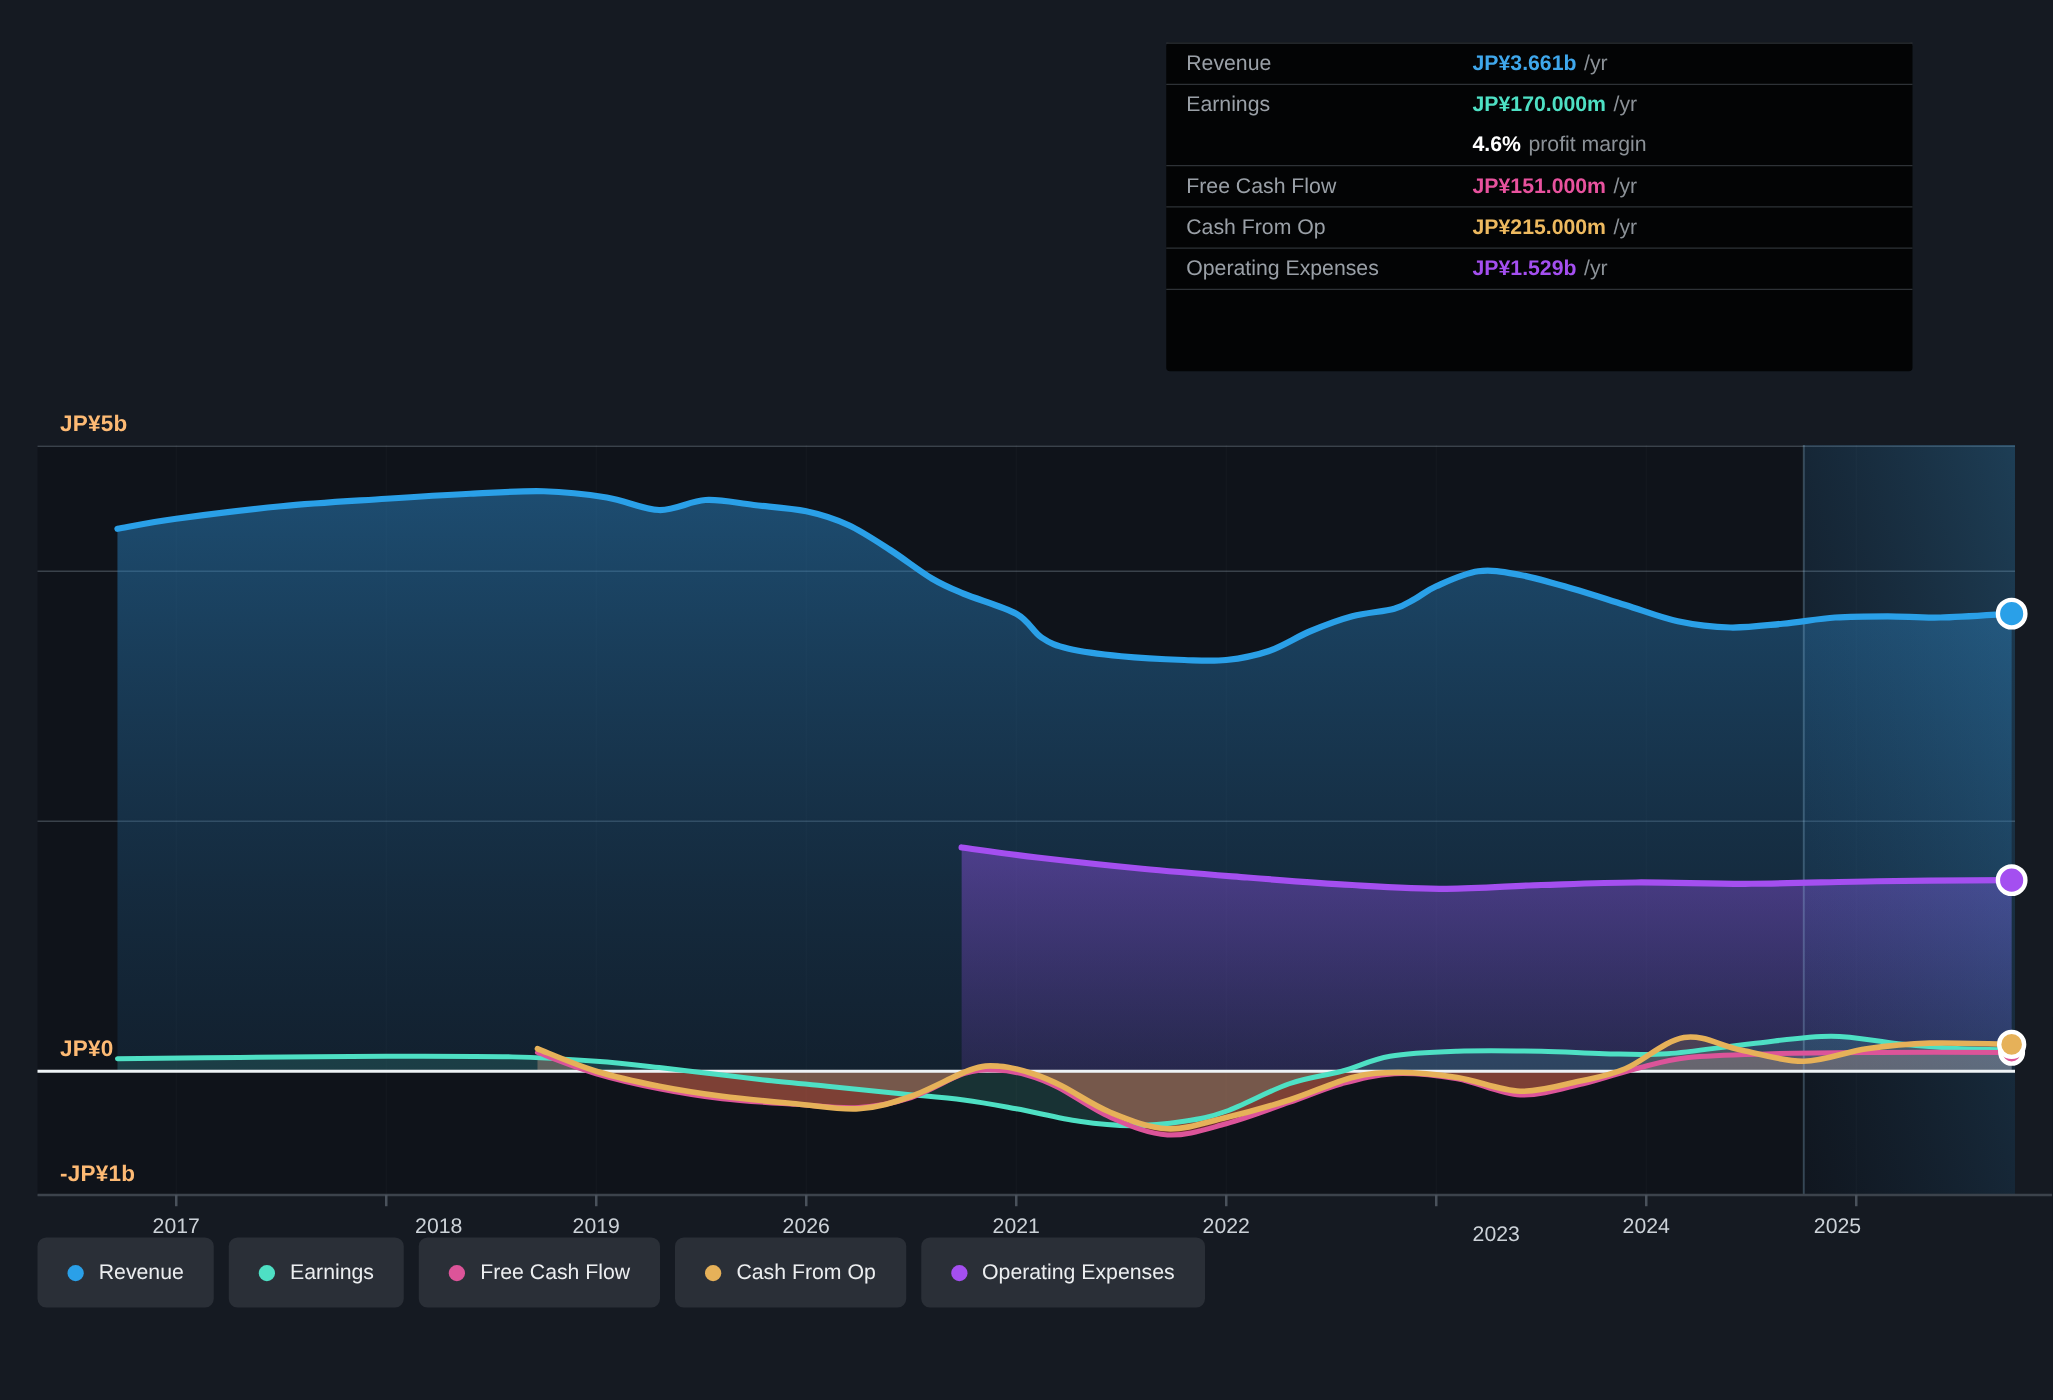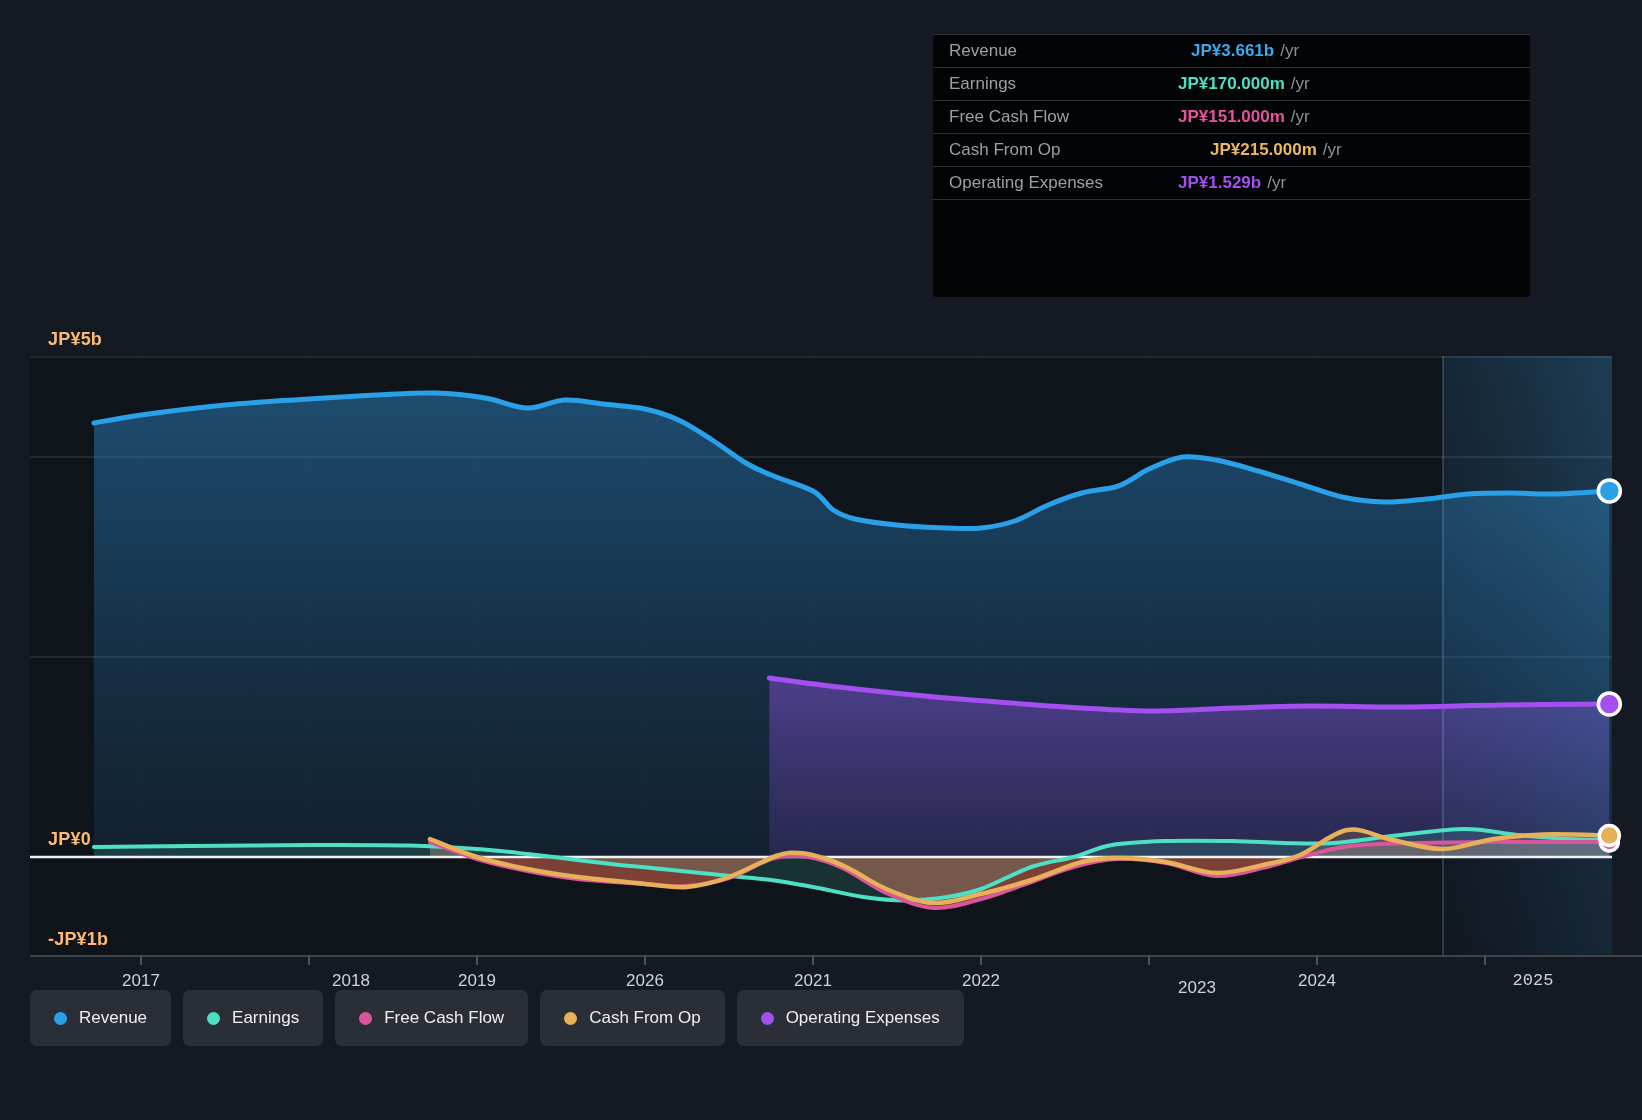--- a/index.html
+++ b/index.html
@@ -98,40 +98,44 @@
     </div>
   <div id="xlabels">
       <div class="x-label" style="left: 141px; top: 971px;">2017</div>
       <div class="x-label" style="left: 309px; top: 971px; margin-left: 42px;">2018</div>
       <div class="x-label" style="left: 477px; top: 971px; text-align: center;">2019</div>
       <div class="x-label" style="left: 645px; top: 971px;">2026</div>
       <div class="x-label" style="left: 813px; top: 971px;">2021</div>
       <div class="x-label" style="left: 981px; top: 971px;">2022</div>
       <div class="x-label" style="left: 1149px; top: 978px; margin-left: 48px;">2023</div>
       <div class="x-label" style="left: 1317px; top: 971px;">2024</div>
-      <div class="x-label" style="left: 1533px; top: 971px; font-family: Liberation Mono, monospace;">2025</div>
+      <div class="x-label" style="left: 1470px; top: 971px;">2025</div>
     </div>
 
   <div id="tooltip">
     <div id="tt-rows">
         <div class="tt-row">
           <div class="tt-label">Revenue</div>
-          <div class="tt-value" style="color: rgb(63, 167, 236); margin-left: 13px;">JP¥3.661b<span class="tt-suffix">/yr</span></div>
+          <div class="tt-value" style="color: rgb(63, 167, 236);">JP¥3.661b<span class="tt-suffix">/yr</span></div>
         </div>
         <div class="tt-row">
           <div class="tt-label">Earnings</div>
           <div class="tt-value" style="color: rgb(78, 224, 196);">JP¥170.000m<span class="tt-suffix">/yr</span></div>
+        </div>
+        <div class="tt-row" style="border-top: none;">
+          <div class="tt-label"></div>
+          <div class="tt-value" style="color: rgb(255, 255, 255);">4.6%<span class="tt-suffix">profit margin</span></div>
         </div>
         <div class="tt-row">
           <div class="tt-label">Free Cash Flow</div>
           <div class="tt-value" style="color: rgb(232, 82, 158);">JP¥151.000m<span class="tt-suffix">/yr</span></div>
         </div>
         <div class="tt-row">
           <div class="tt-label">Cash From Op</div>
-          <div class="tt-value" style="color: rgb(237, 185, 95); margin-left: 32px;">JP¥215.000m<span class="tt-suffix">/yr</span></div>
+          <div class="tt-value" style="color: rgb(237, 185, 95);">JP¥215.000m<span class="tt-suffix">/yr</span></div>
         </div>
         <div class="tt-row">
           <div class="tt-label">Operating Expenses</div>
           <div class="tt-value" style="color: rgb(164, 79, 240);">JP¥1.529b<span class="tt-suffix">/yr</span></div>
         </div>
       </div>
   </div>
 
   <div id="legend">
       <div class="pill">

